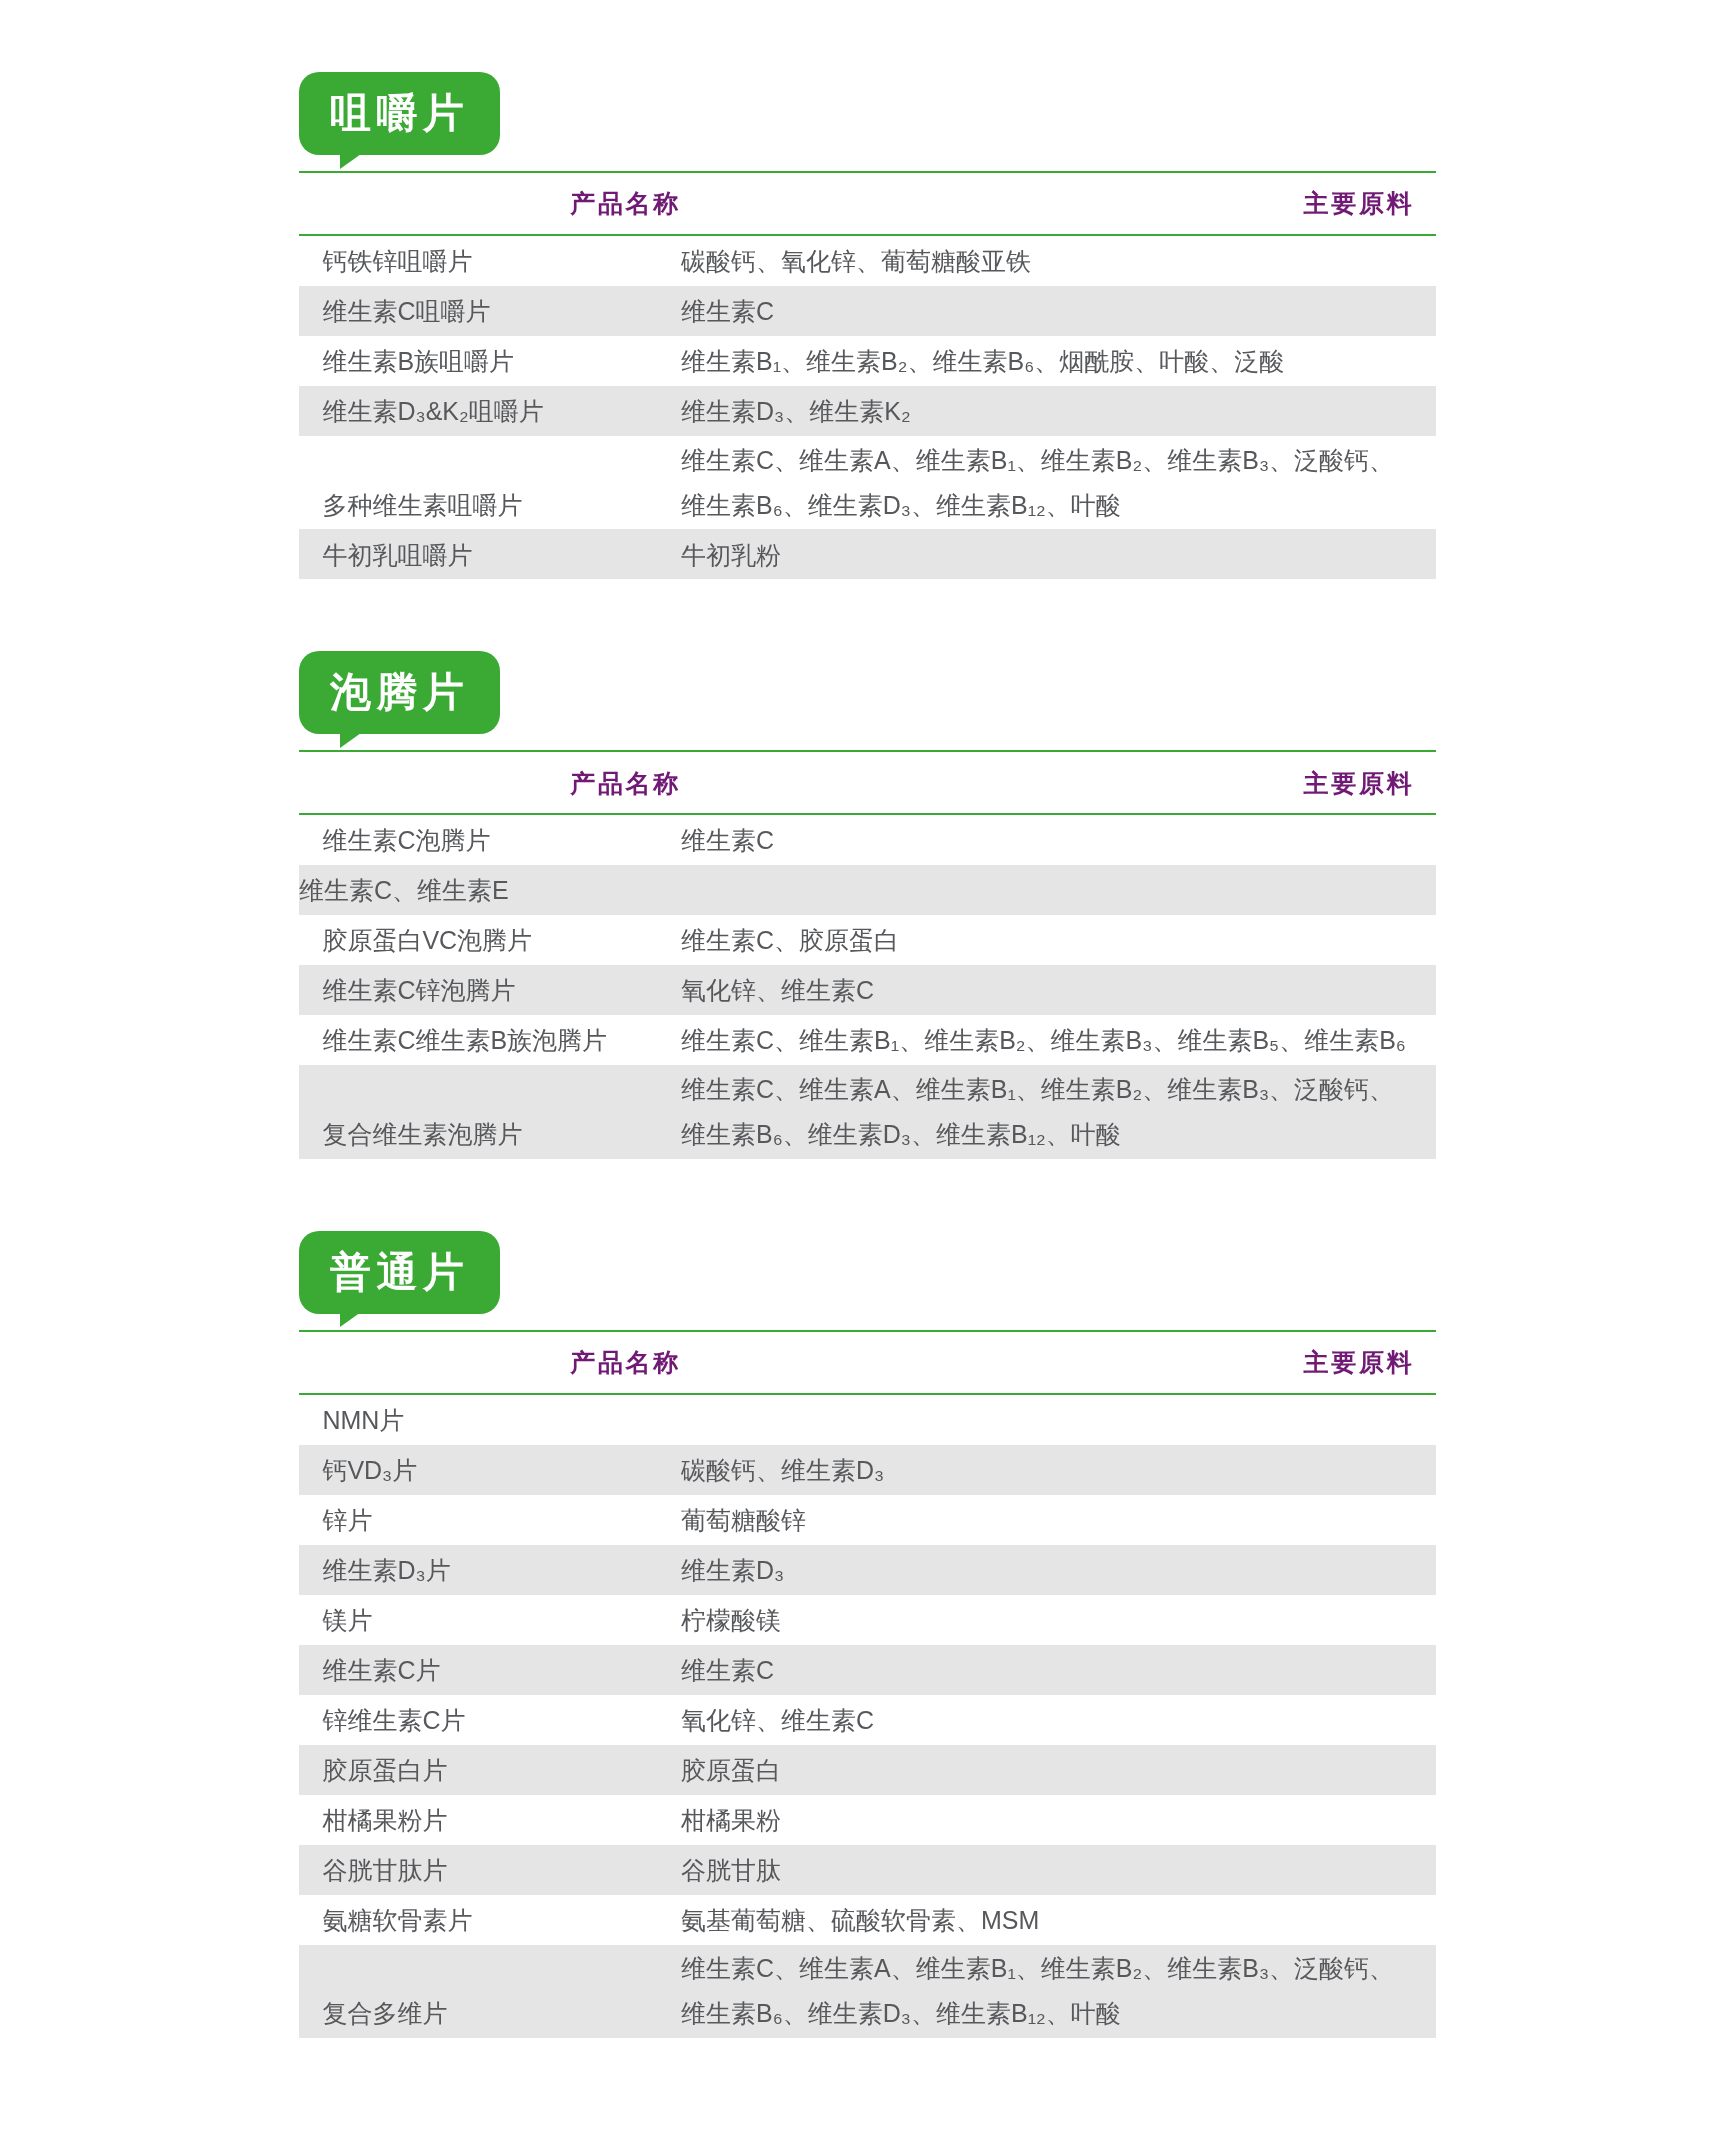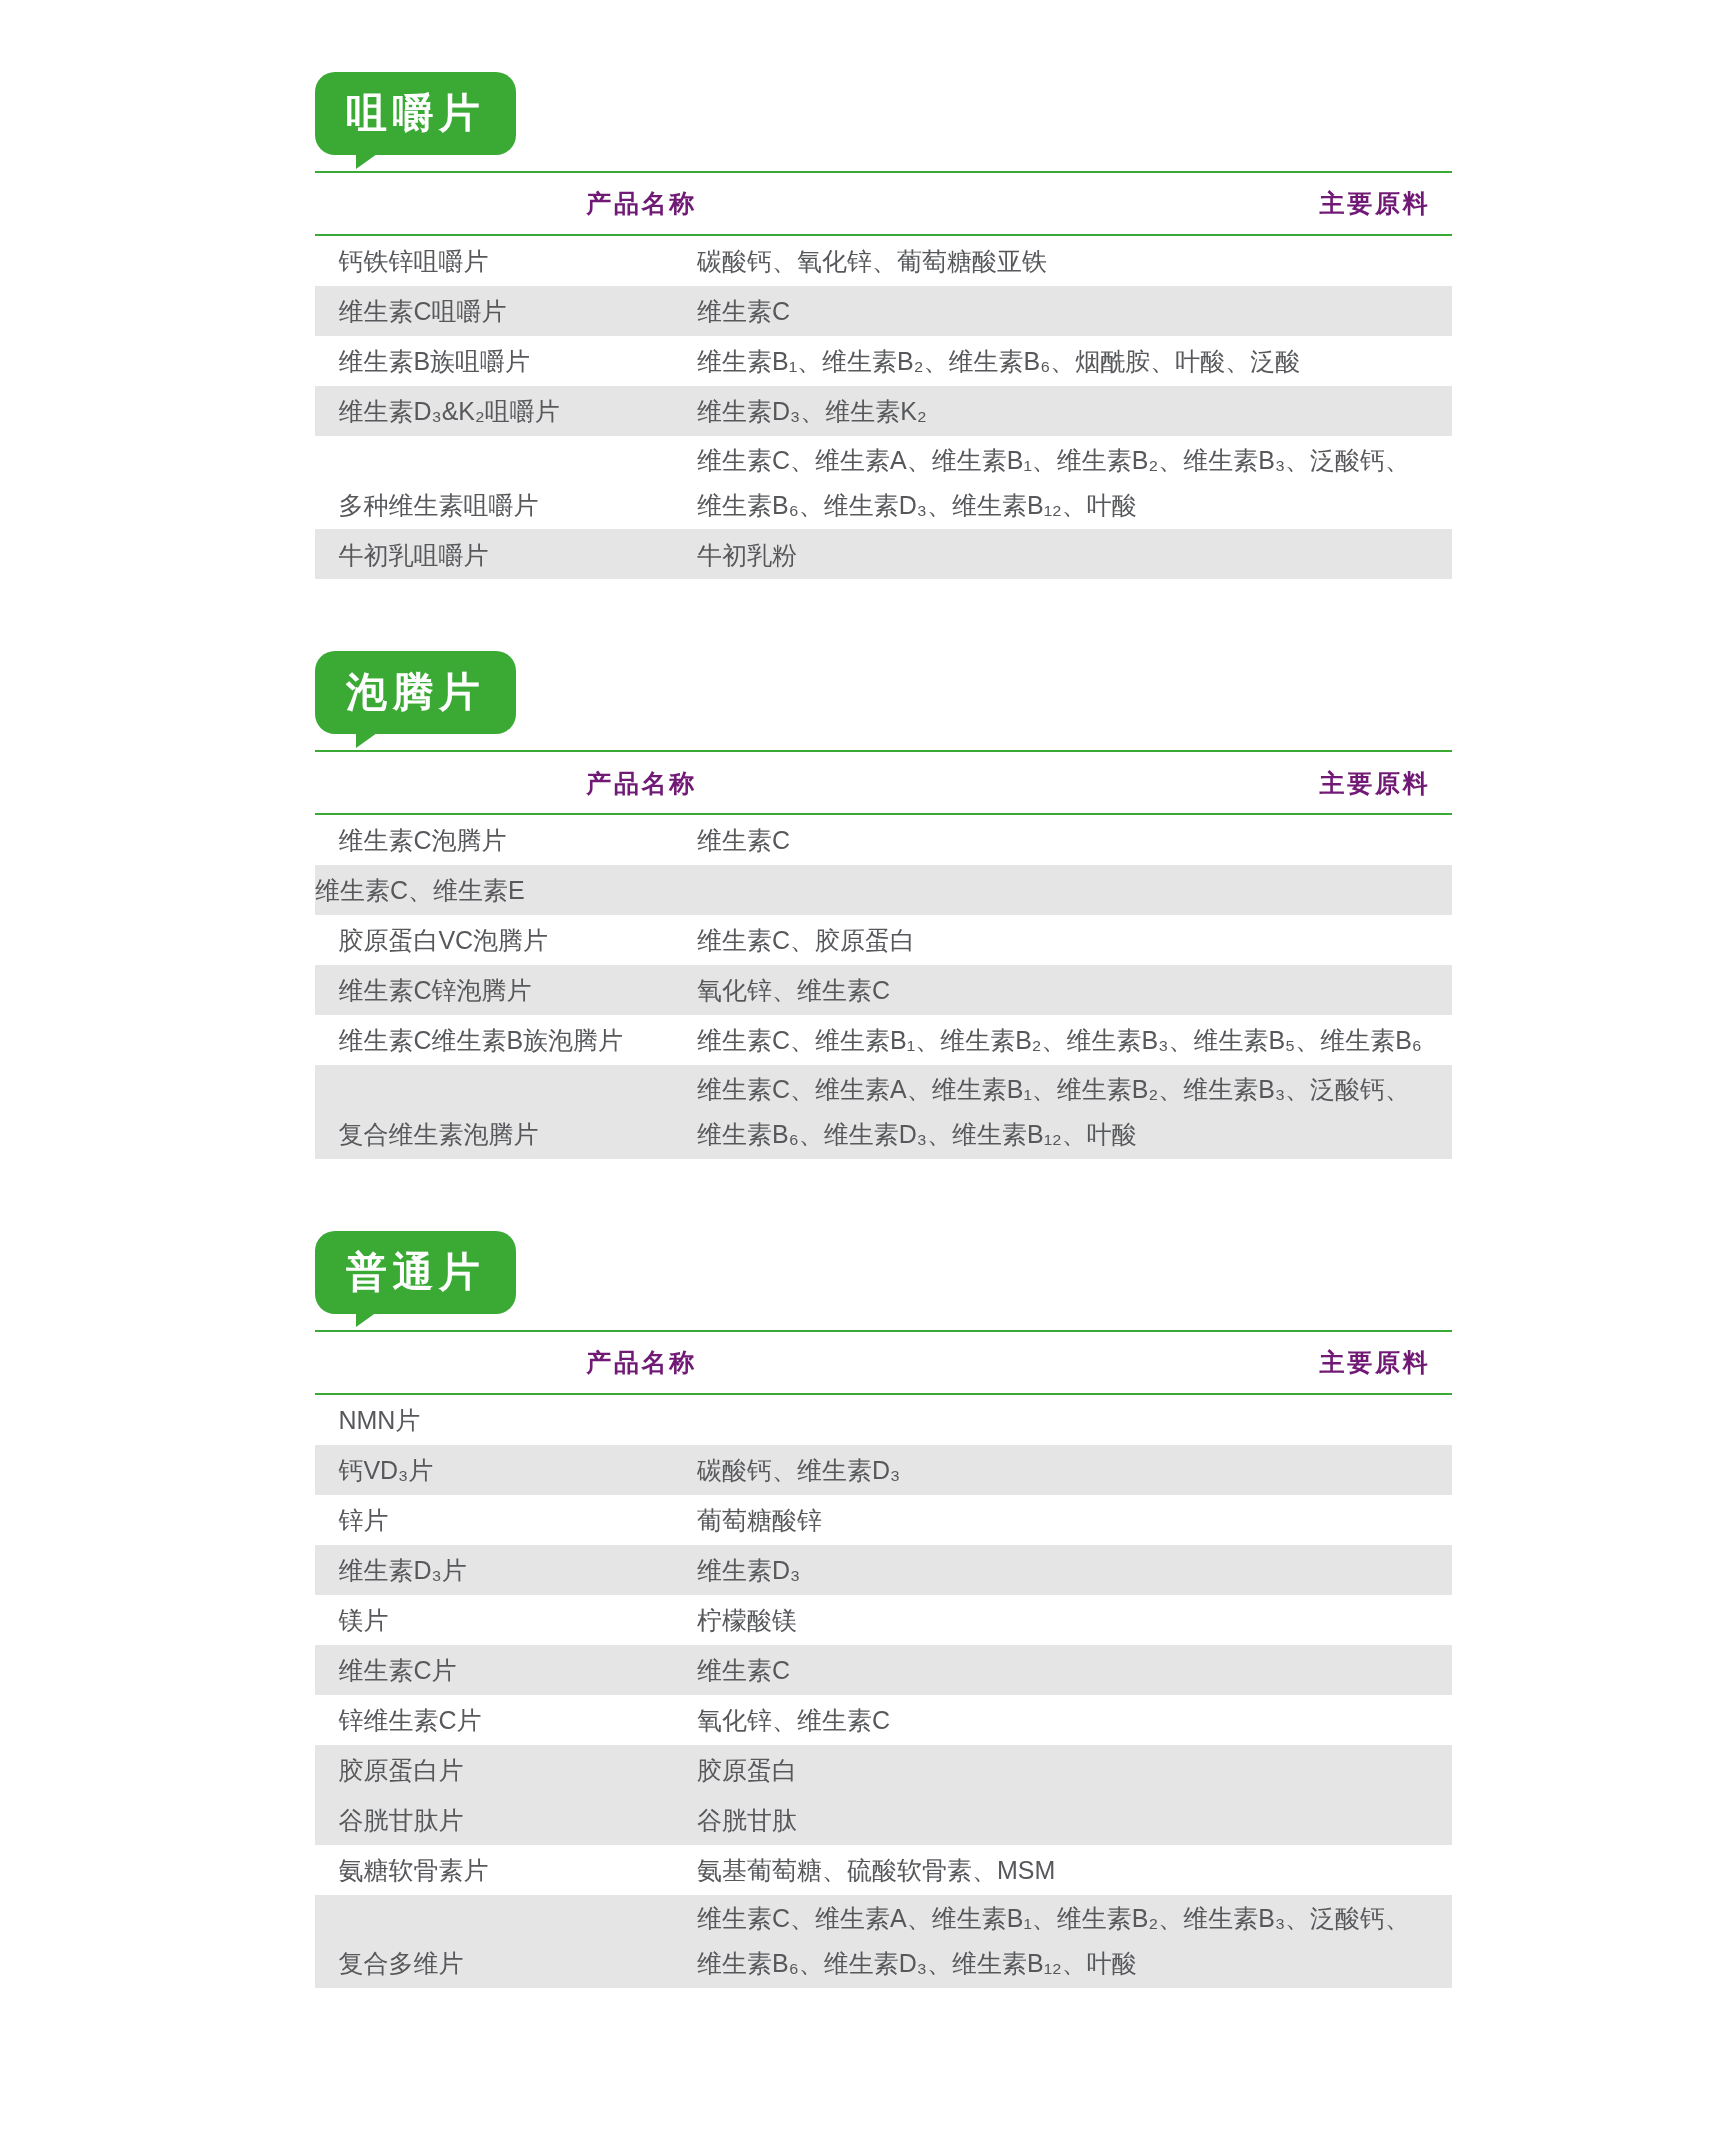--- a/index.html
+++ b/index.html
@@ -11,21 +11,21 @@
     position: relative;
     width: 1728px;
     height: 2150px;
     background: #ffffff;
     overflow: hidden;
     font-family: "Liberation Sans", "DejaVu Sans", sans-serif;
     color: #57585b;
   }
   .content {
     position: absolute;
-    left: 315px;
+    left: 299px;
     top: 72px;
     width: 1137px;
   }
   .section { margin-top: 0; }
   .section + .section { margin-top: 72px; }
 
   
   .badge {
     position: relative;
     display: inline-block;
@@ -224,20 +224,24 @@
   <div class="row">
     <div class="cell col1">锌维生素C片</div>
     <div class="cell col2">氧化锌、维生素C</div>
   </div>
 
   <div class="row alt">
     <div class="cell col1">胶原蛋白片</div>
     <div class="cell col2">胶原蛋白</div>
   </div>
 
+  <div class="row">
+    <div class="cell col1">柑橘果粉片</div>
+    <div class="cell col2">柑橘果粉</div>
+  </div>
 
   <div class="row alt">
     <div class="cell col1">谷胱甘肽片</div>
     <div class="cell col2">谷胱甘肽</div>
   </div>
 
   <div class="row">
     <div class="cell col1">氨糖软骨素片</div>
     <div class="cell col2">氨基葡萄糖、硫酸软骨素、MSM</div>
   </div>

